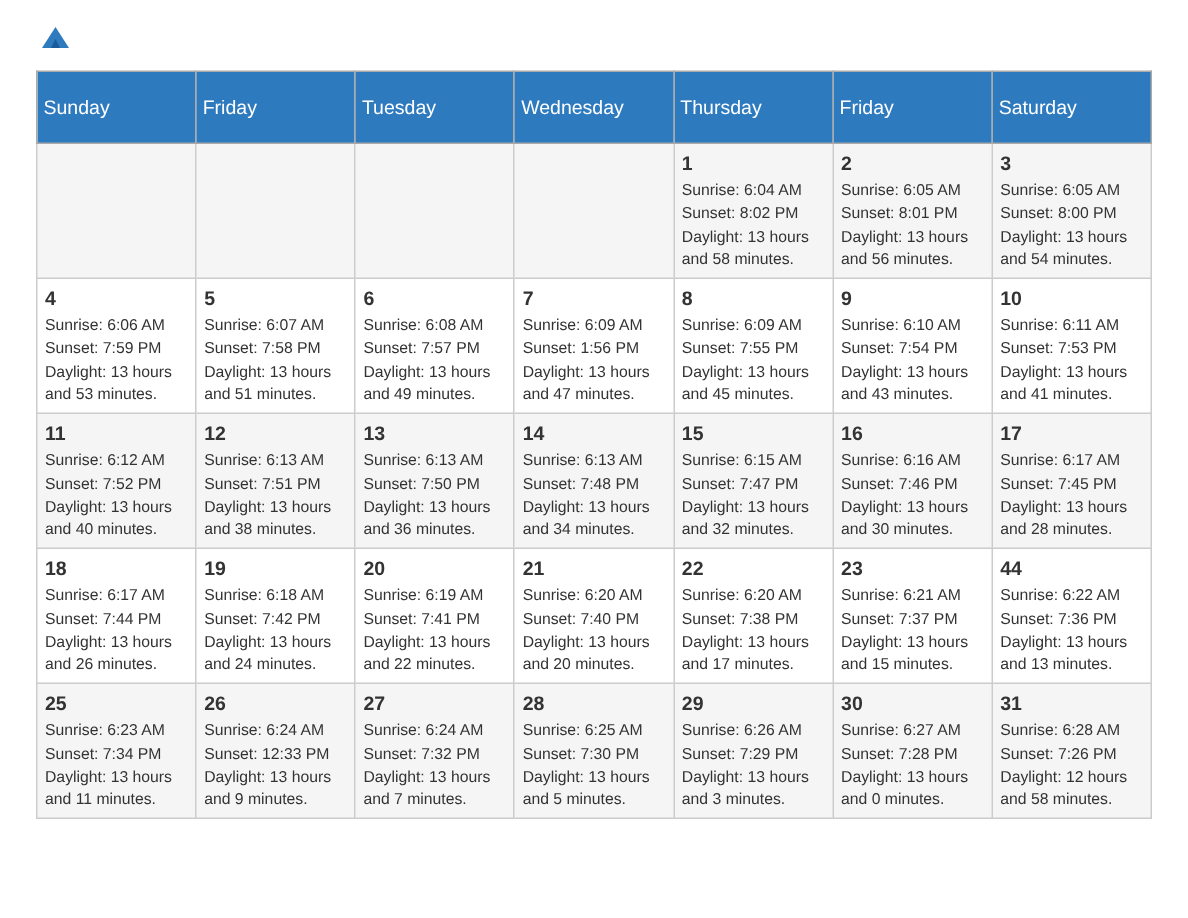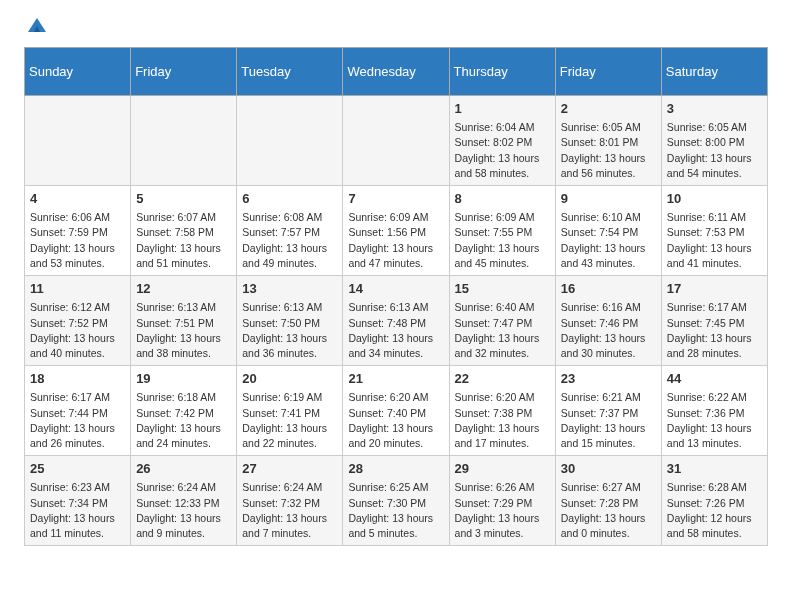--- a/index.html
+++ b/index.html
@@ -225,21 +225,21 @@
         </td>
         <td>
           <span class="day-num">14</span>
           <div class="cell-text">Sunrise: 6:13 AM</div>
           <div class="cell-text">Sunset: 7:48 PM</div>
           <div class="cell-text">Daylight: 13 hours</div>
           <div class="cell-text">and 34 minutes.</div>
         </td>
         <td>
           <span class="day-num">15</span>
-          <div class="cell-text">Sunrise: 6:40 AM</div>
+          <div class="cell-text">Sunrise: 6:15 AM</div>
           <div class="cell-text">Sunset: 7:47 PM</div>
           <div class="cell-text">Daylight: 13 hours</div>
           <div class="cell-text">and 32 minutes.</div>
         </td>
         <td>
           <span class="day-num">16</span>
           <div class="cell-text">Sunrise: 6:16 AM</div>
           <div class="cell-text">Sunset: 7:46 PM</div>
           <div class="cell-text">Daylight: 13 hours</div>
           <div class="cell-text">and 30 minutes.</div>

